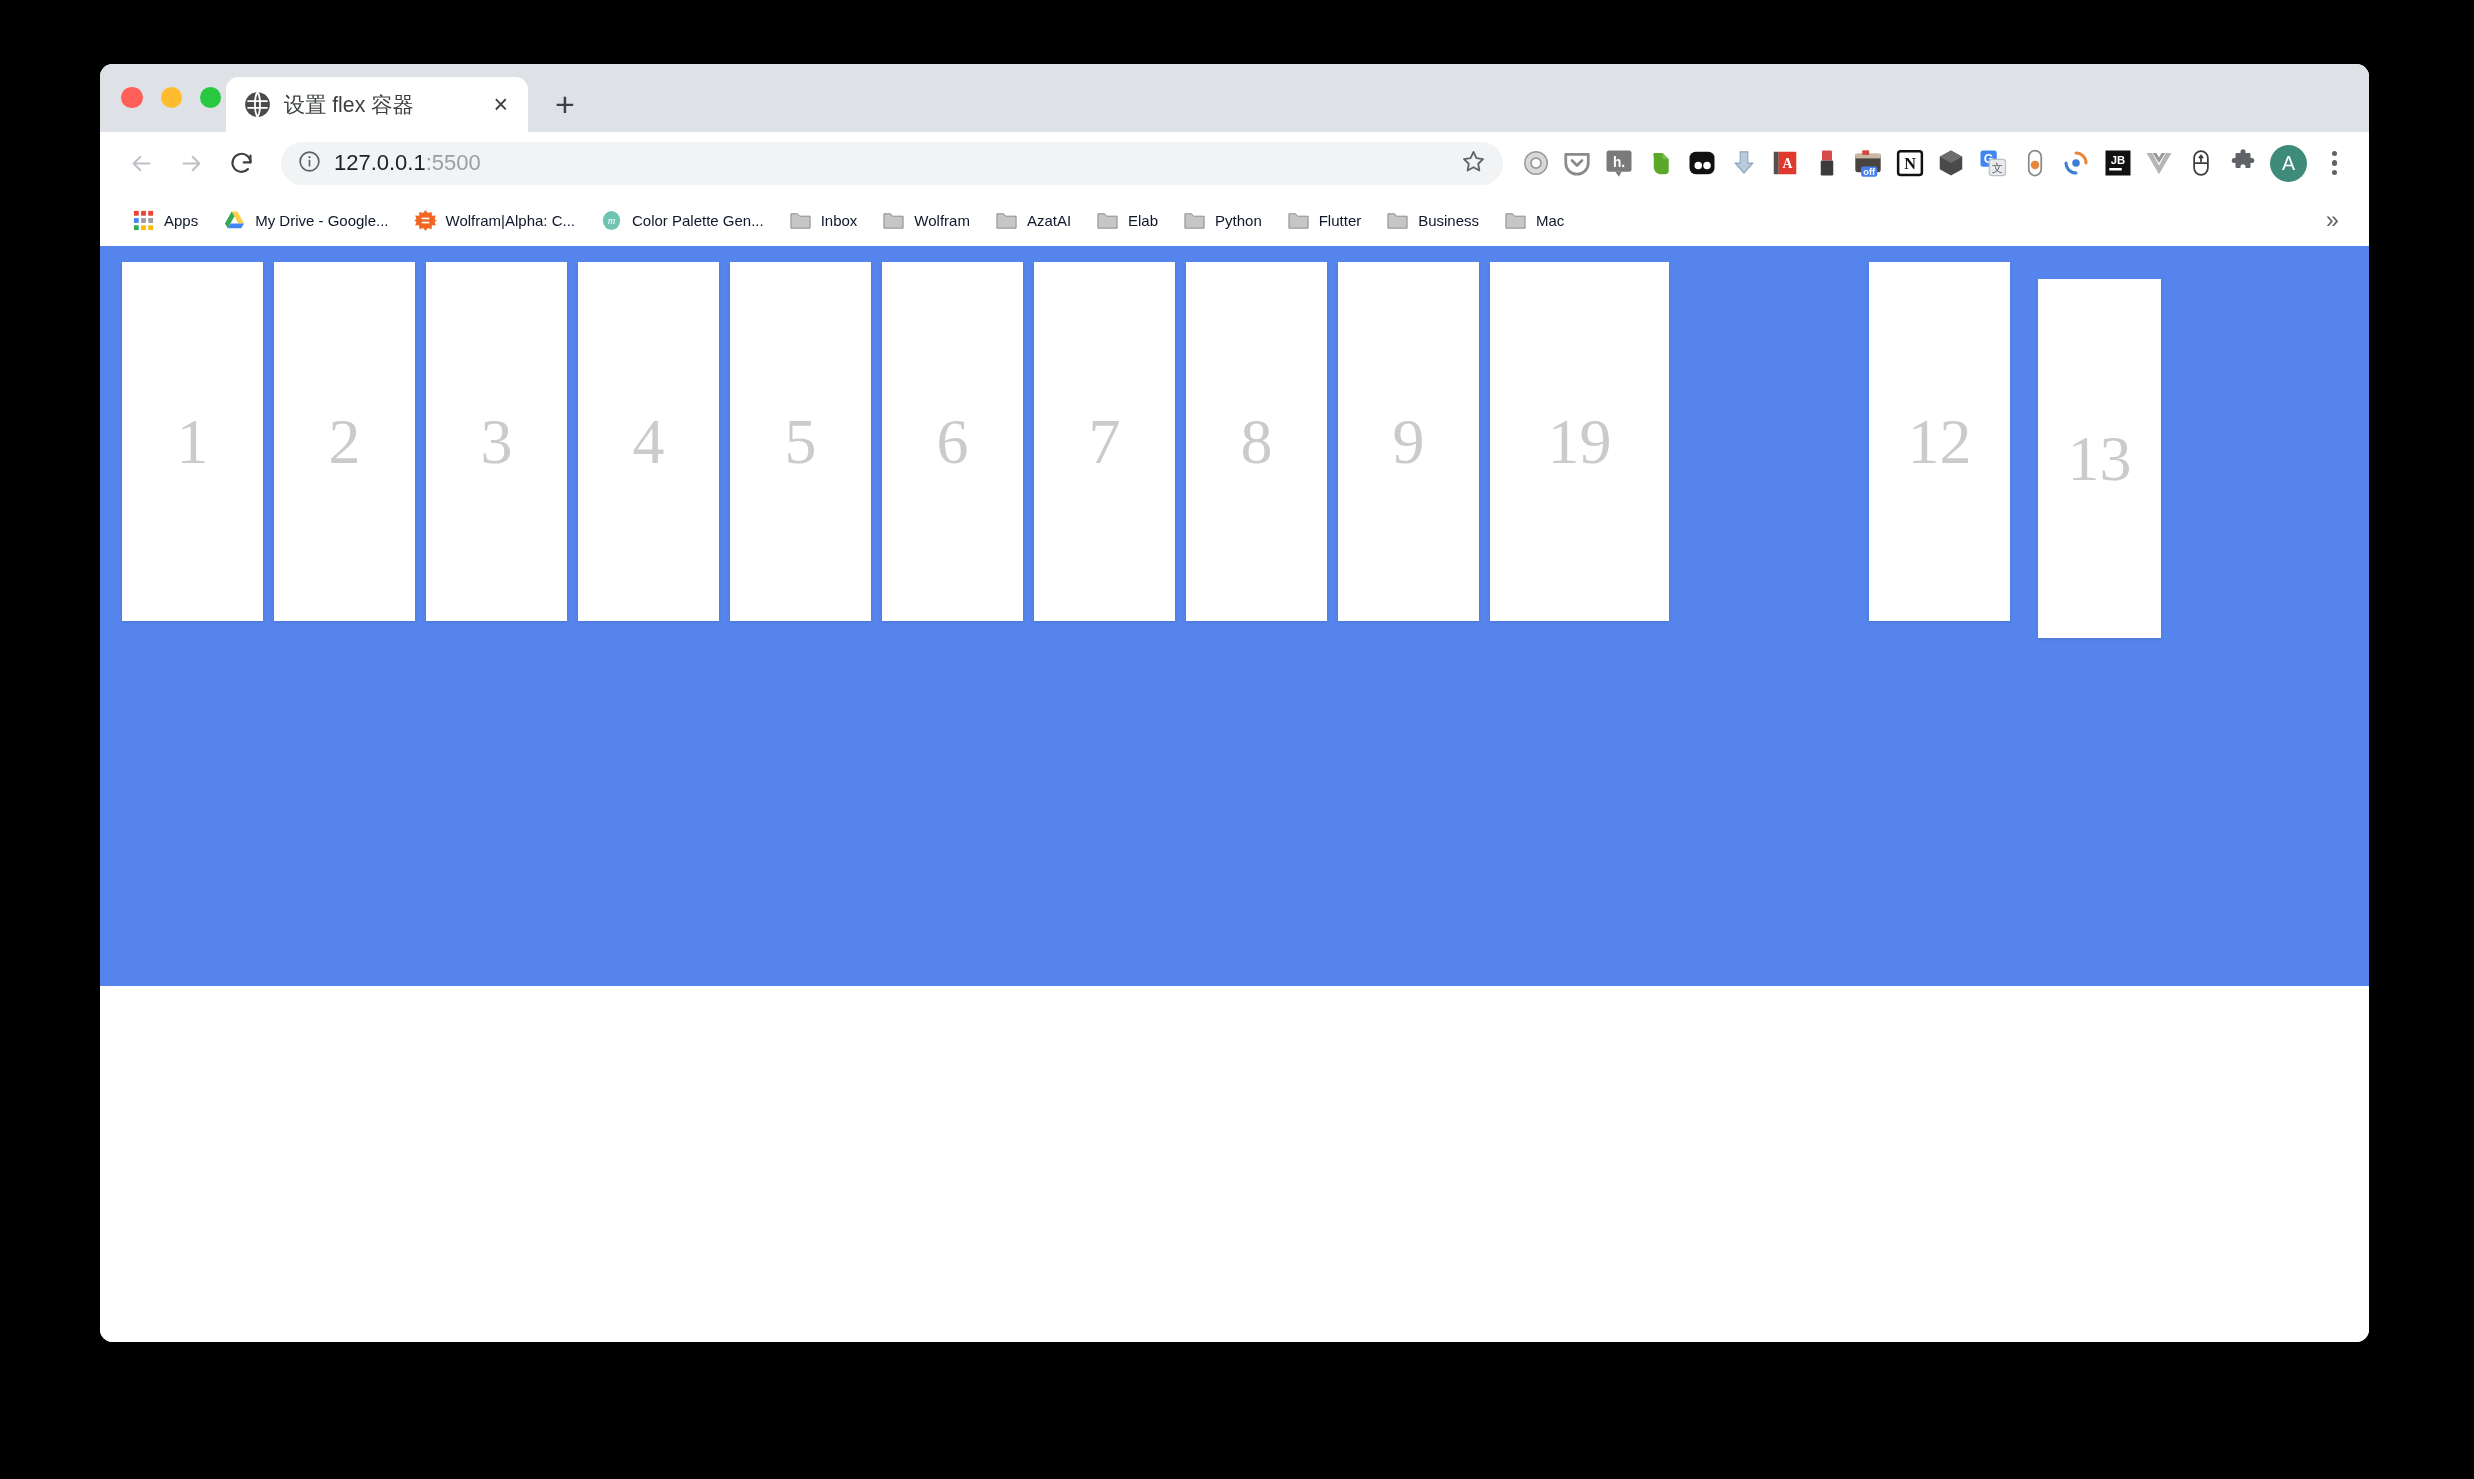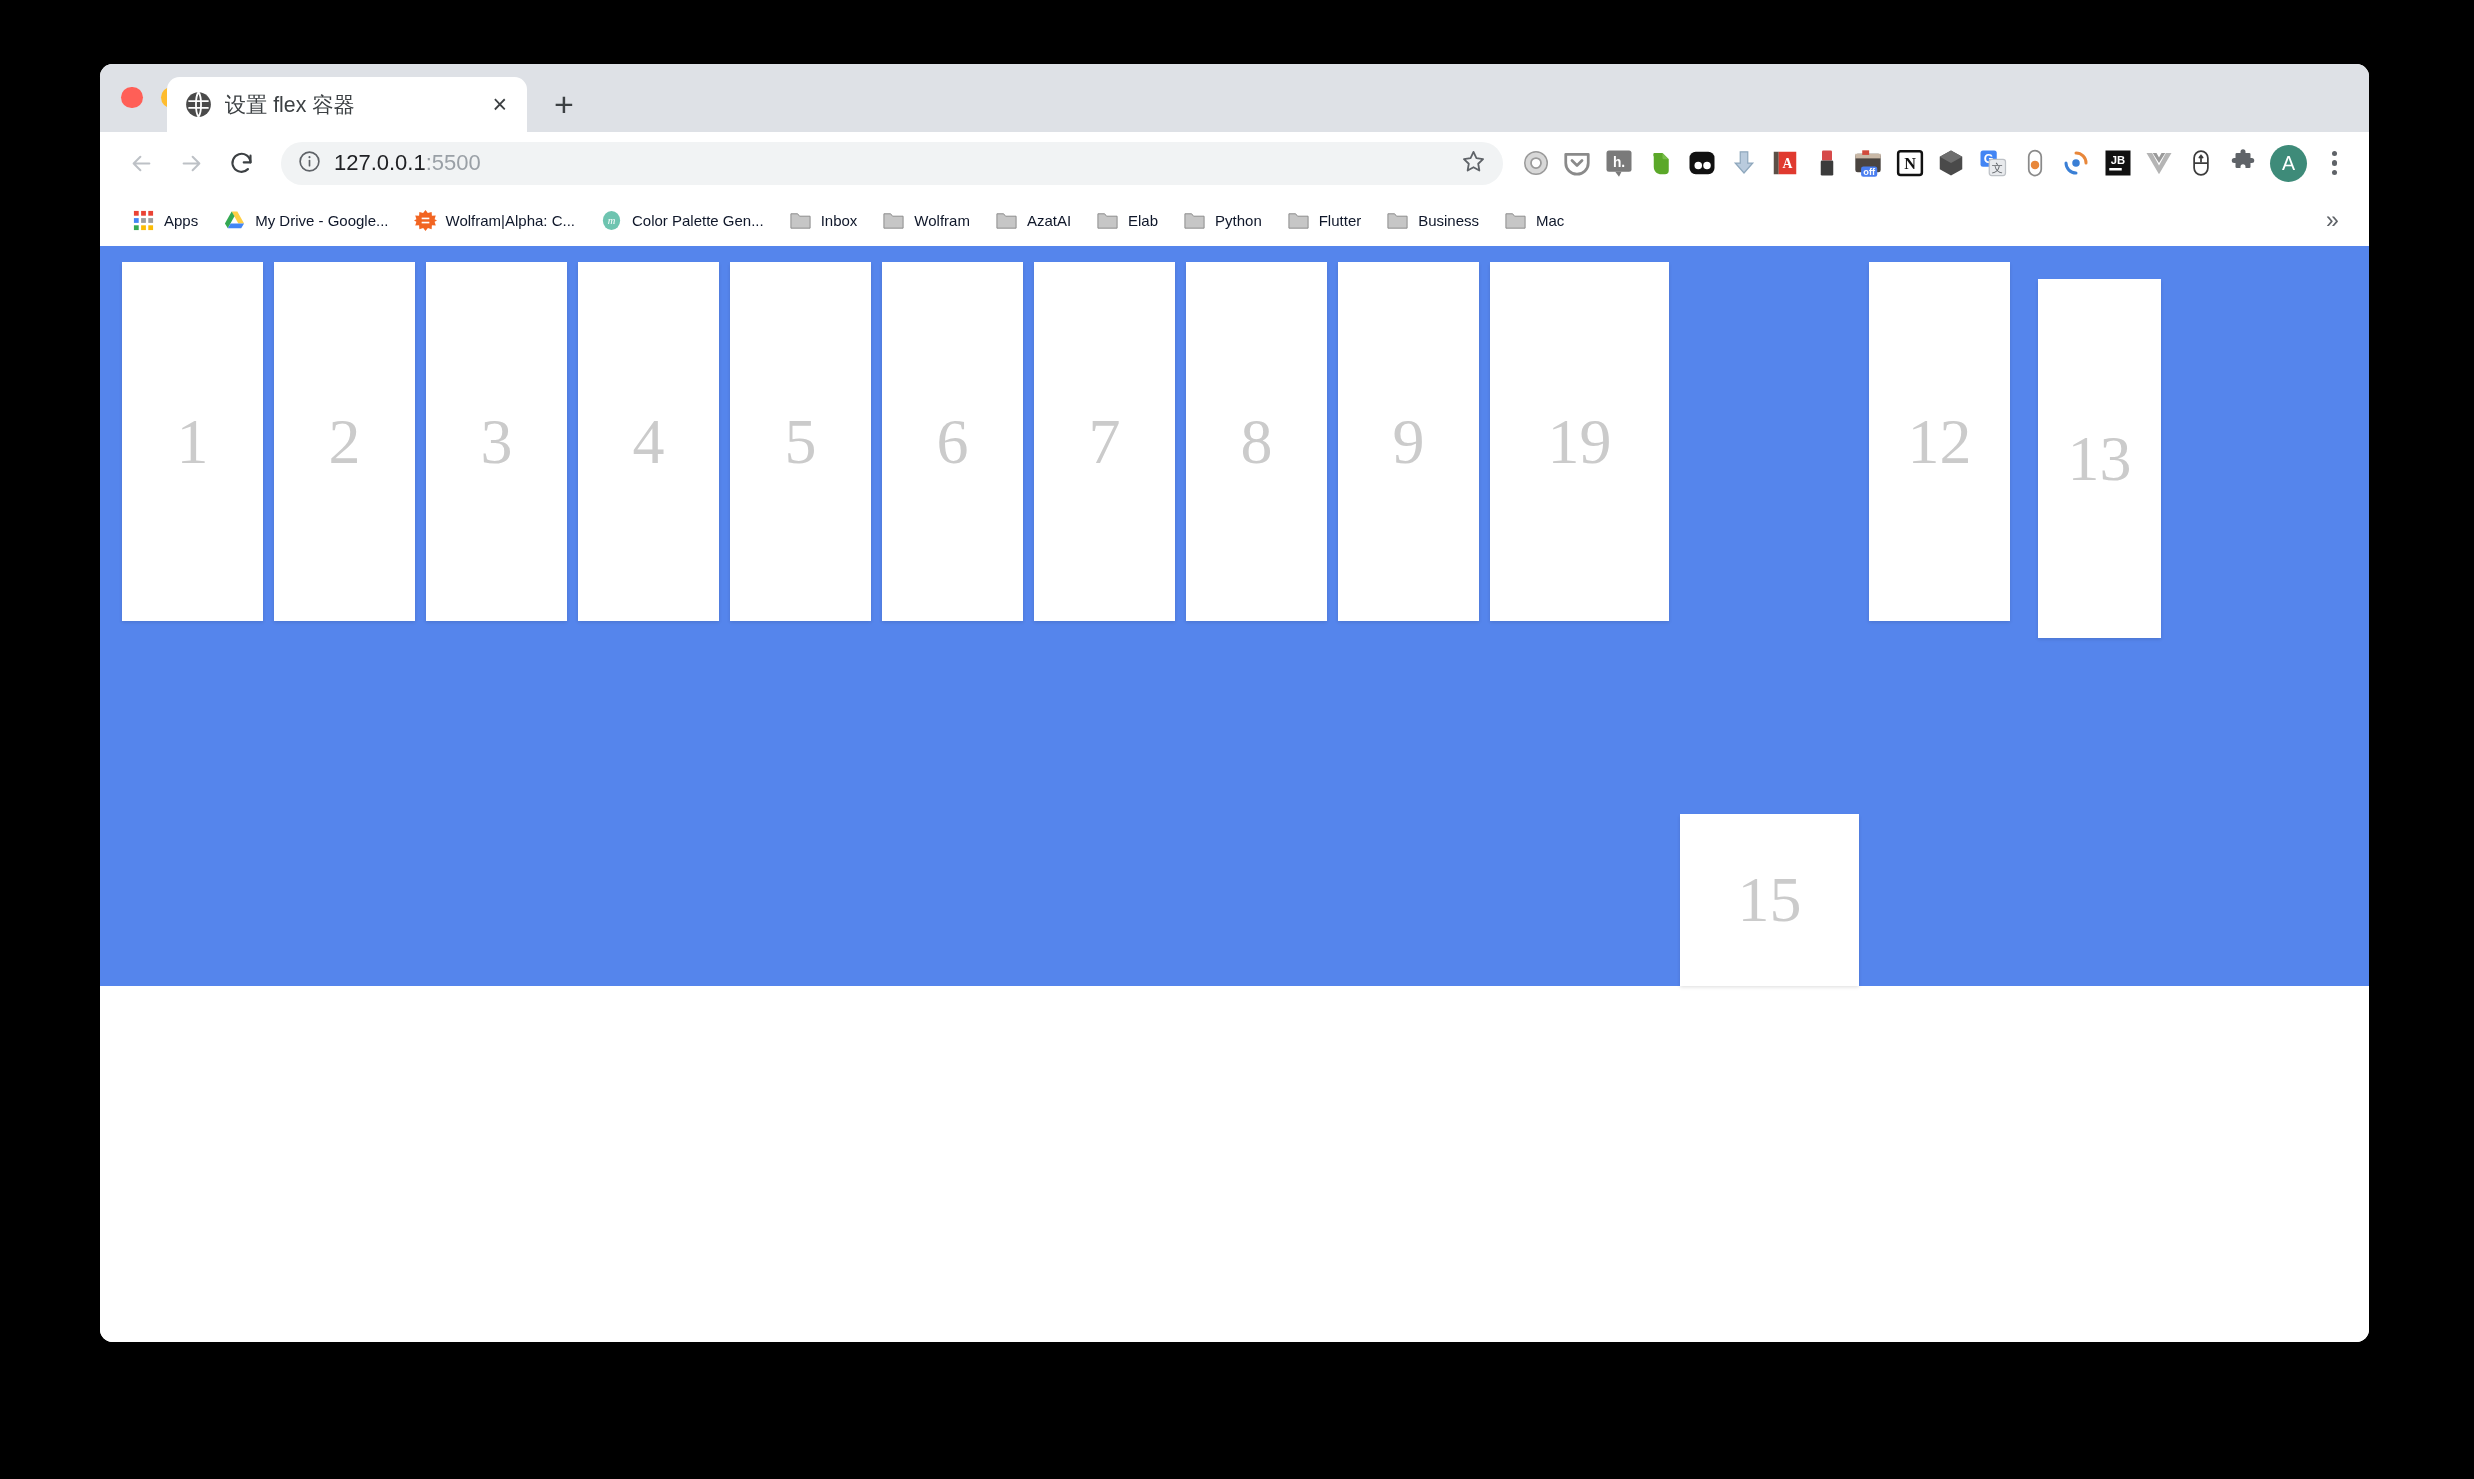--- a/index.html
+++ b/index.html
@@ -18,21 +18,21 @@
   .tabstrip{
     height:68px;background:#dee1e6;display:flex;align-items:flex-end;
     padding-left:21.3px;flex:0 0 auto;position:relative;
   }
   .traffic{position:absolute;left:21.3px;top:23px;display:flex;gap:18px;}
   .dot{width:21.3px;height:21.3px;border-radius:50%;}
   .dot.red{background:#ff5f57;}
   .dot.yellow{background:#febc2e;}
   .dot.green{background:#28c840;}
   .tab{
-    margin-left:46px;width:360px;height:55px;background:#fff;
+    margin-left:105px;width:302px;height:55px;background:#fff;
     border-radius:12.4px 12.4px 0 0;display:flex;align-items:center;
     padding:0 12.4px 0 18px;box-sizing:border-box;gap:12.4px;position:relative;
   }
   .tab-favicon{width:27px;height:27px;flex:0 0 auto;}
   .tab-title{
     font-size:21.3px;color:#3c4043;white-space:nowrap;overflow:hidden;
     text-overflow:ellipsis;flex:1 1 auto;
   }
   .tab-close{
     width:30px;height:30px;flex:0 0 auto;display:flex;
@@ -428,18 +428,17 @@
         <div class="flex-item" style="position: absolute; left: 326px; top: 16px; width: 141px; height: 359px; margin: 0px;">3</div>
         <div class="flex-item" style="position: absolute; left: 478px; top: 16px; width: 141px; height: 359px; margin: 0px;">4</div>
         <div class="flex-item" style="position: absolute; left: 630px; top: 16px; width: 141px; height: 359px; margin: 0px;">5</div>
         <div class="flex-item" style="position: absolute; left: 782px; top: 16px; width: 141px; height: 359px; margin: 0px;">6</div>
         <div class="flex-item" style="position: absolute; left: 934px; top: 16px; width: 141px; height: 359px; margin: 0px;">7</div>
         <div class="flex-item" style="position: absolute; left: 1086px; top: 16px; width: 141px; height: 359px; margin: 0px;">8</div>
         <div class="flex-item" style="position: absolute; left: 1238px; top: 16px; width: 141px; height: 359px; margin: 0px;">9</div>
         <div class="flex-item" style="position: absolute; left: 1390px; top: 16px; width: 179px; height: 359px; margin: 0px;">19</div>
         <div class="flex-item" style="position: absolute; left: 1769px; top: 16px; width: 141px; height: 359px; margin: 0px;">12</div>
         <div class="flex-item" style="position: absolute; left: 1921px; top: 16px; width: 123px; height: 359px; margin: 17px;">13</div>
-        <div class="flex-item" style="position: absolute; left: 1580px; top: 568px; width: 179px; height: 172px; margin: 0px;">15</div>
       </div>
   </div>
 
 </div>
 
 
 </body></html>

